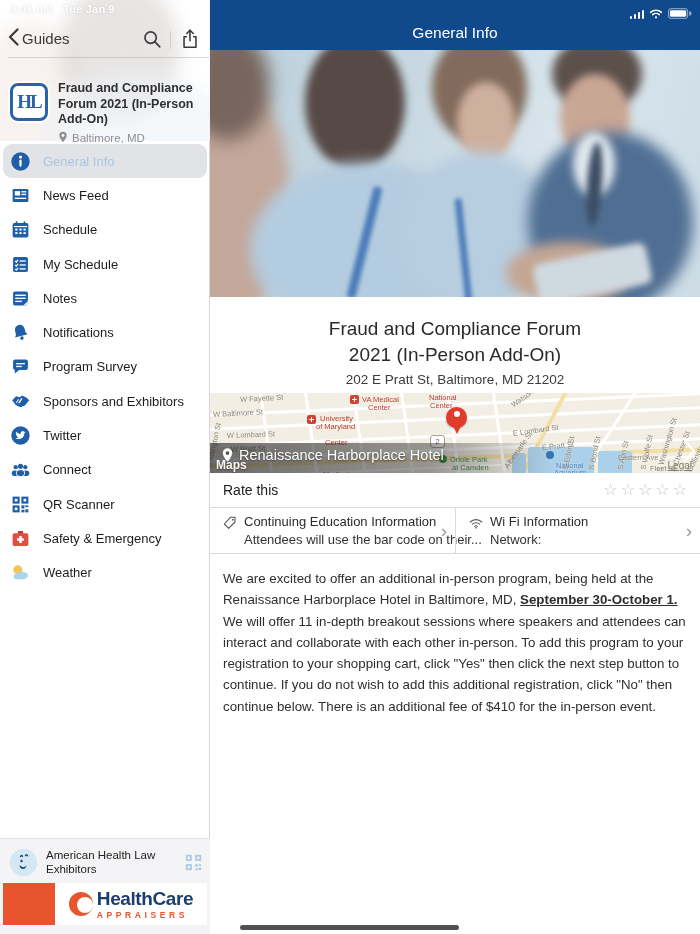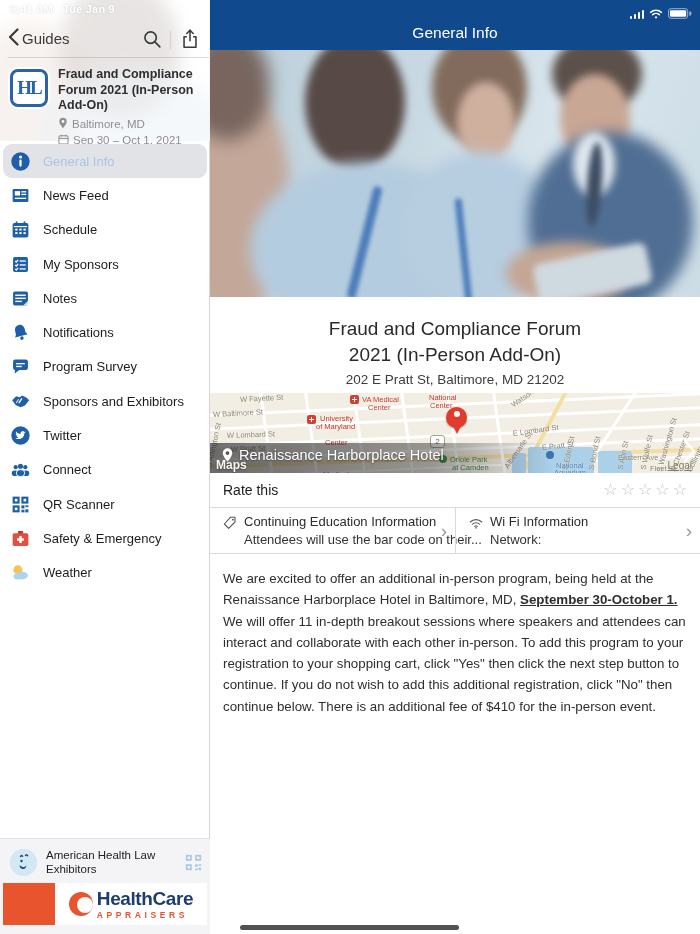--- a/index.html
+++ b/index.html
@@ -12,21 +12,21 @@
   .side-hero { position:absolute; left:0; top:0; width:210px; height:141px; overflow:hidden; }
   .side-hero .blob { position:absolute; border-radius:50%; filter:blur(9px); opacity:.55; }
   .side-hero .wash { position:absolute; inset:0; background:rgba(255,255,255,.74); }
   .status-left { position:absolute; top:3px; left:10px; font-size:11px; font-weight:700; color:#fff; letter-spacing:.2px; text-shadow:0 0 2px rgba(120,130,140,.35); }
   .status-left span { margin-right:10px; }
   .guides-row { position:absolute; top:25px; left:0; width:210px; height:30px; }
   .back-btn { position:absolute; left:8px; top:3px; display:flex; align-items:center; gap:3px; color:#3a3a3c; font-size:15px; cursor:default; }
   .tool-ic { position:absolute; top:3px; width:22px; height:22px; }
   .tool-divider { position:absolute; left:170px; top:6px; width:1px; height:18px; background:#cfcfd3; }
   .card-sep { position:absolute; top:57px; left:8px; right:0; height:1px; background:rgba(60,60,67,.18); }
-  .event-card { position:absolute; top:66px; left:0; width:210px; height:76px; }
+  .event-card { position:absolute; top:80px; left:0; width:210px; height:76px; }
   .event-logo { position:absolute; left:10px; top:3px; width:38px; height:38px; background:#fff; border:3px solid #2a63a8; border-radius:8px; box-shadow:0 0 0 2px rgba(255,255,255,.9); display:flex; align-items:center; justify-content:center; font-family:"Liberation Serif", serif; font-weight:700; font-size:19px; color:#2a63a8; letter-spacing:-2px; }
   .event-text { position:absolute; left:58px; top:1px; width:148px; }
   .event-title { font-size:12.5px; font-weight:700; color:#2f2f31; line-height:1.25; }
   .event-meta { display:flex; align-items:center; gap:4px; margin-top:3px; font-size:11.5px; color:#8e8e93; }
   .menu { position:absolute; top:144px; left:0; width:210px; }
   .menu-row { position:relative; height:34.3px; display:flex; align-items:center; padding-left:9px; }
   .menu-row.selected { margin:0 3px; padding-left:6px; background:#e2e3e6; border-radius:9px; }
   .menu-icon { width:23px; height:23px; flex:0 0 23px; display:flex; align-items:center; justify-content:center; }
   .menu-icon svg { width:21px; height:21px; }
   .menu-label { margin-left:11px; font-size:13px; color:#1c1c1e; }
@@ -221,21 +221,21 @@
                 <polyline points="6,12.5 7.2,13.7 9.2,11.4"></polyline>
                 <polyline points="6,17 7.2,18.2 9.2,15.9"></polyline>
               </g>
               <g fill="#fff">
                 <rect x="11" y="7.3" width="7" height="1.5"></rect>
                 <rect x="11" y="11.8" width="7" height="1.5"></rect>
                 <rect x="11" y="16.3" width="7" height="1.5"></rect>
               </g>
             </svg>
           </span>
-          <span class="menu-label">My Sponsors</span>
+          <span class="menu-label">My Schedule</span>
         </div>
         <div class="menu-row">
           <span class="menu-icon">
             <svg viewBox="0 0 24 24">
               <rect x="3.5" y="4" width="17" height="16" rx="2" fill="#1f5fa9"></rect>
               <g fill="#fff">
                 <rect x="6" y="7.5" width="12" height="1.6"></rect>
                 <rect x="6" y="11" width="12" height="1.6"></rect>
                 <rect x="6" y="14.5" width="7.5" height="1.6"></rect>
               </g>

